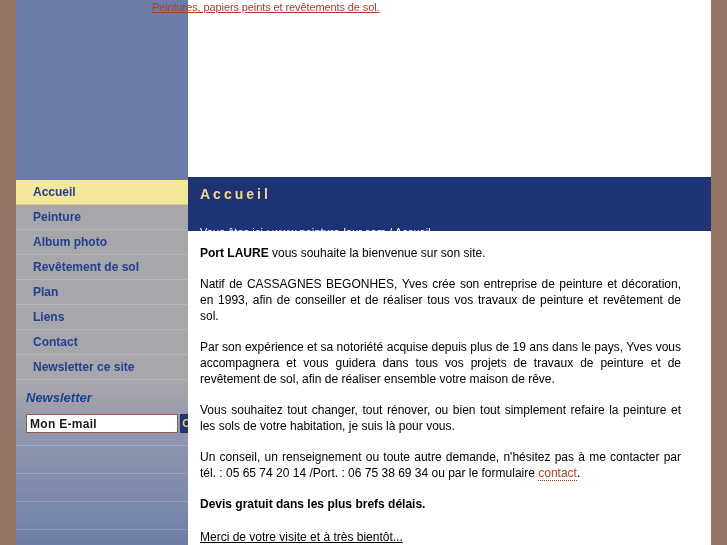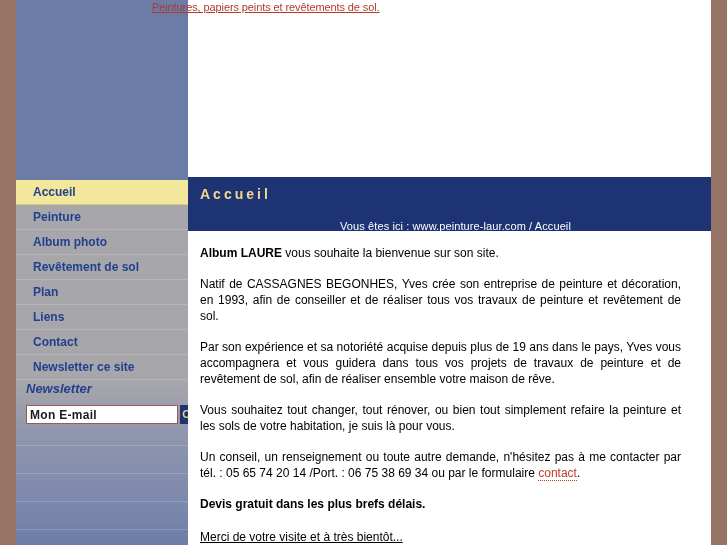--- a/index.html
+++ b/index.html
@@ -95,21 +95,21 @@
   }
   #menu-top-rule {
     height: 3px;
     background: #6b7ca6;
   }
 
   
   #newsletter {
     position: absolute;
     left: 0;
-    top: 203px;
+    top: 212px;
     width: 172px;
   }
   #newsletter-title {
     padding-left: 10px;
     font-size: 13px;
     font-weight: bold;
     font-style: italic;
     color: #23408e;
     line-height: 17px;
   }
@@ -174,25 +174,24 @@
     box-sizing: border-box;
   }
   #page-title {
     font-size: 14px;
     font-weight: bold;
     color: #f0d98a;
     letter-spacing: 3px;
     line-height: 20px;
   }
   #breadcrumb {
-    margin-top: 16px;
+    margin-top: 22px;
     font-size: 11px;
     color: #ffffff;
     letter-spacing: 0.1px;
-    text-align: center;
   }
   #content {
     padding: 14px 30px 0 12px;
   }
   #content p {
     margin: 0 0 15px 0;
     font-size: 12px;
     line-height: 16px;
     color: #000000;
     text-align: justify;
@@ -256,21 +255,21 @@
 
   <div id="main">
 
     <div id="page-header">
       <div id="page-title">Accueil</div>
       <div id="breadcrumb">Vous êtes ici : www.peinture-laur.com / Accueil</div>
     </div>
 
     <div id="content">
       <p>
-        <span class="b">Album LAURE</span><span> vous souhaite la bienvenue sur son site.</span>
+        <span class="b">Port LAURE</span><span> vous souhaite la bienvenue sur son site.</span>
       </p>
       <p>Natif de CASSAGNES BEGONHES, Yves crée son entreprise de peinture et décoration, en 1993, afin de conseiller et de réaliser tous vos travaux de peinture et revêtement de sol.</p>
       <p>Par son expérience et sa notoriété acquise depuis plus de 19 ans dans le pays, Yves vous accompagnera et vous guidera dans tous vos projets de travaux de peinture et de revêtement de sol, afin de réaliser ensemble votre maison de rêve.</p>
       <p>Vous souhaitez tout changer, tout rénover, ou bien tout simplement refaire la peinture et les sols de votre habitation, je suis là pour vous.</p>
       <p>
         <span>Un conseil, un renseignement ou toute autre demande, n'hésitez pas à me contacter par tél. : 05 65 74 20 14 /Port. : 06 75 38 69 34 ou par le formulaire </span><a class="contact-link" href="#">contact</a><span>.</span>
       </p>
       <p class="center">Devis gratuit dans les plus brefs délais.</p>
       <p class="last">Merci de votre visite et à très bientôt...</p>
     </div>

